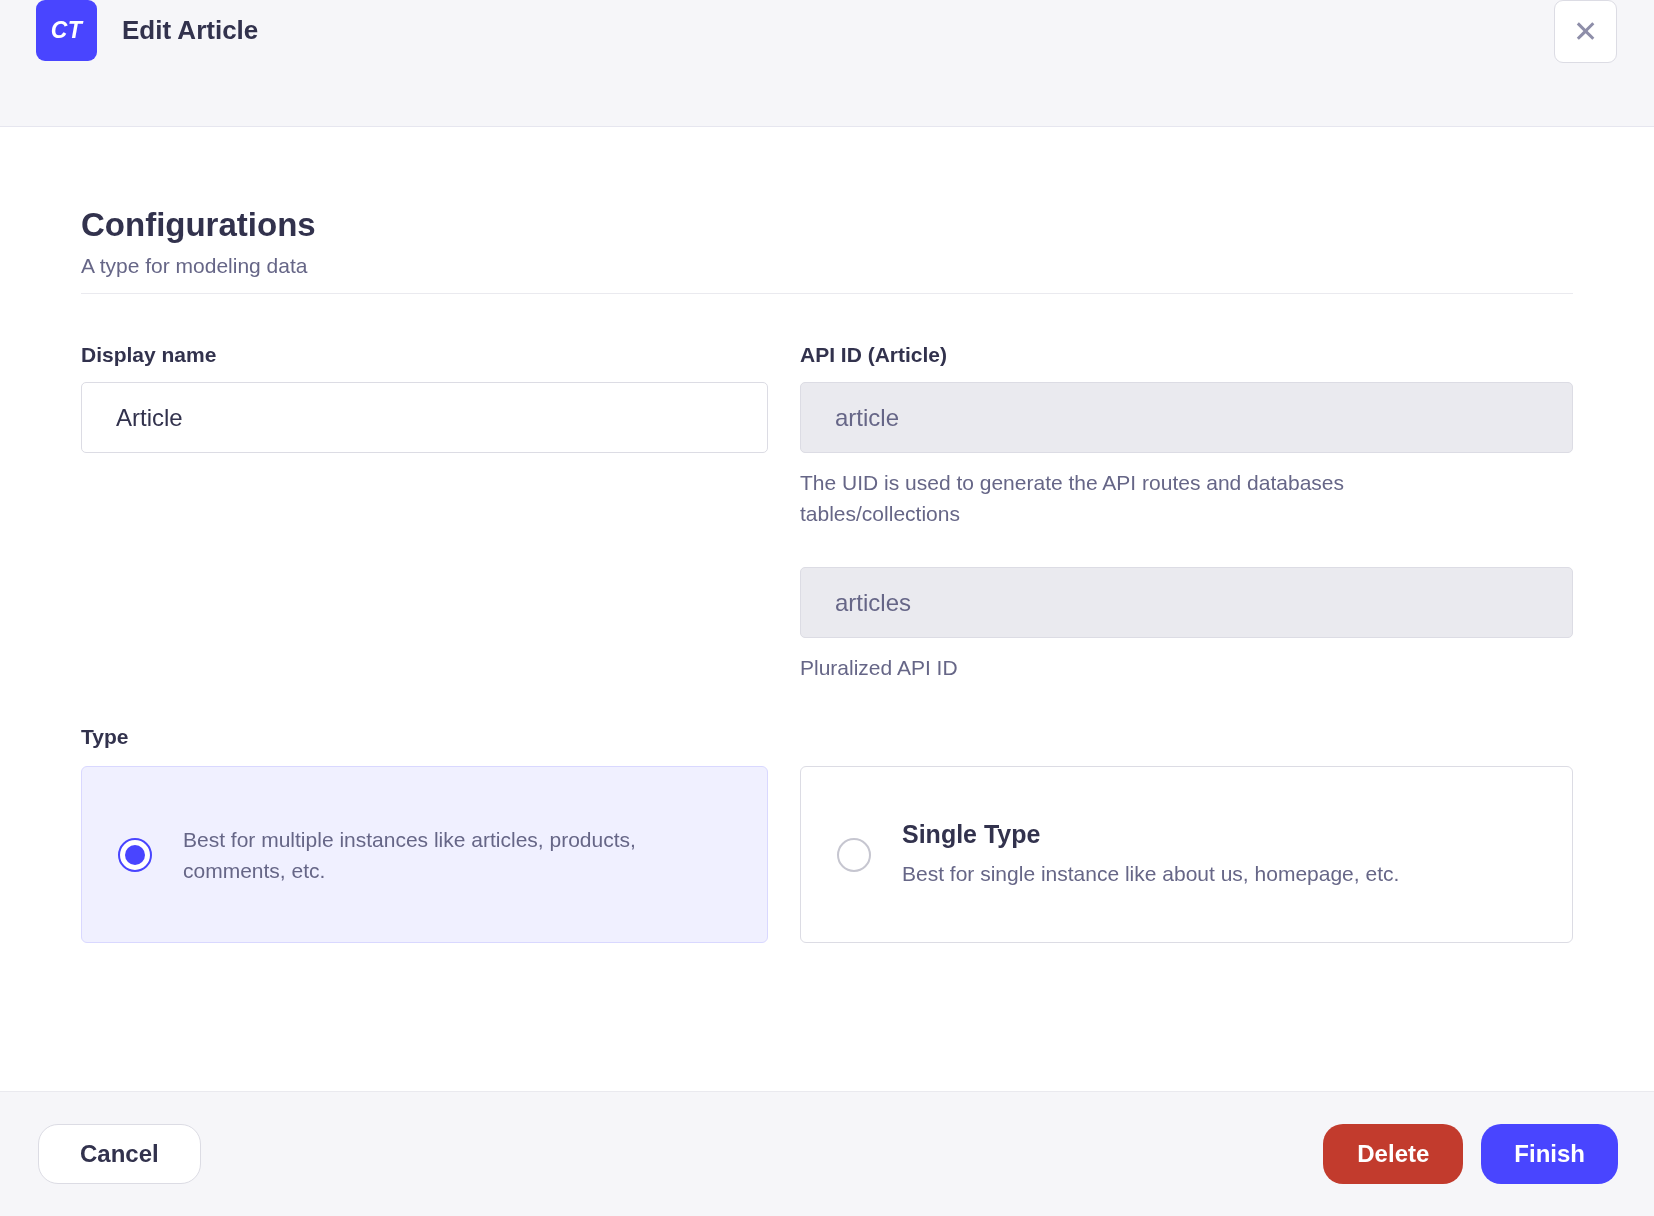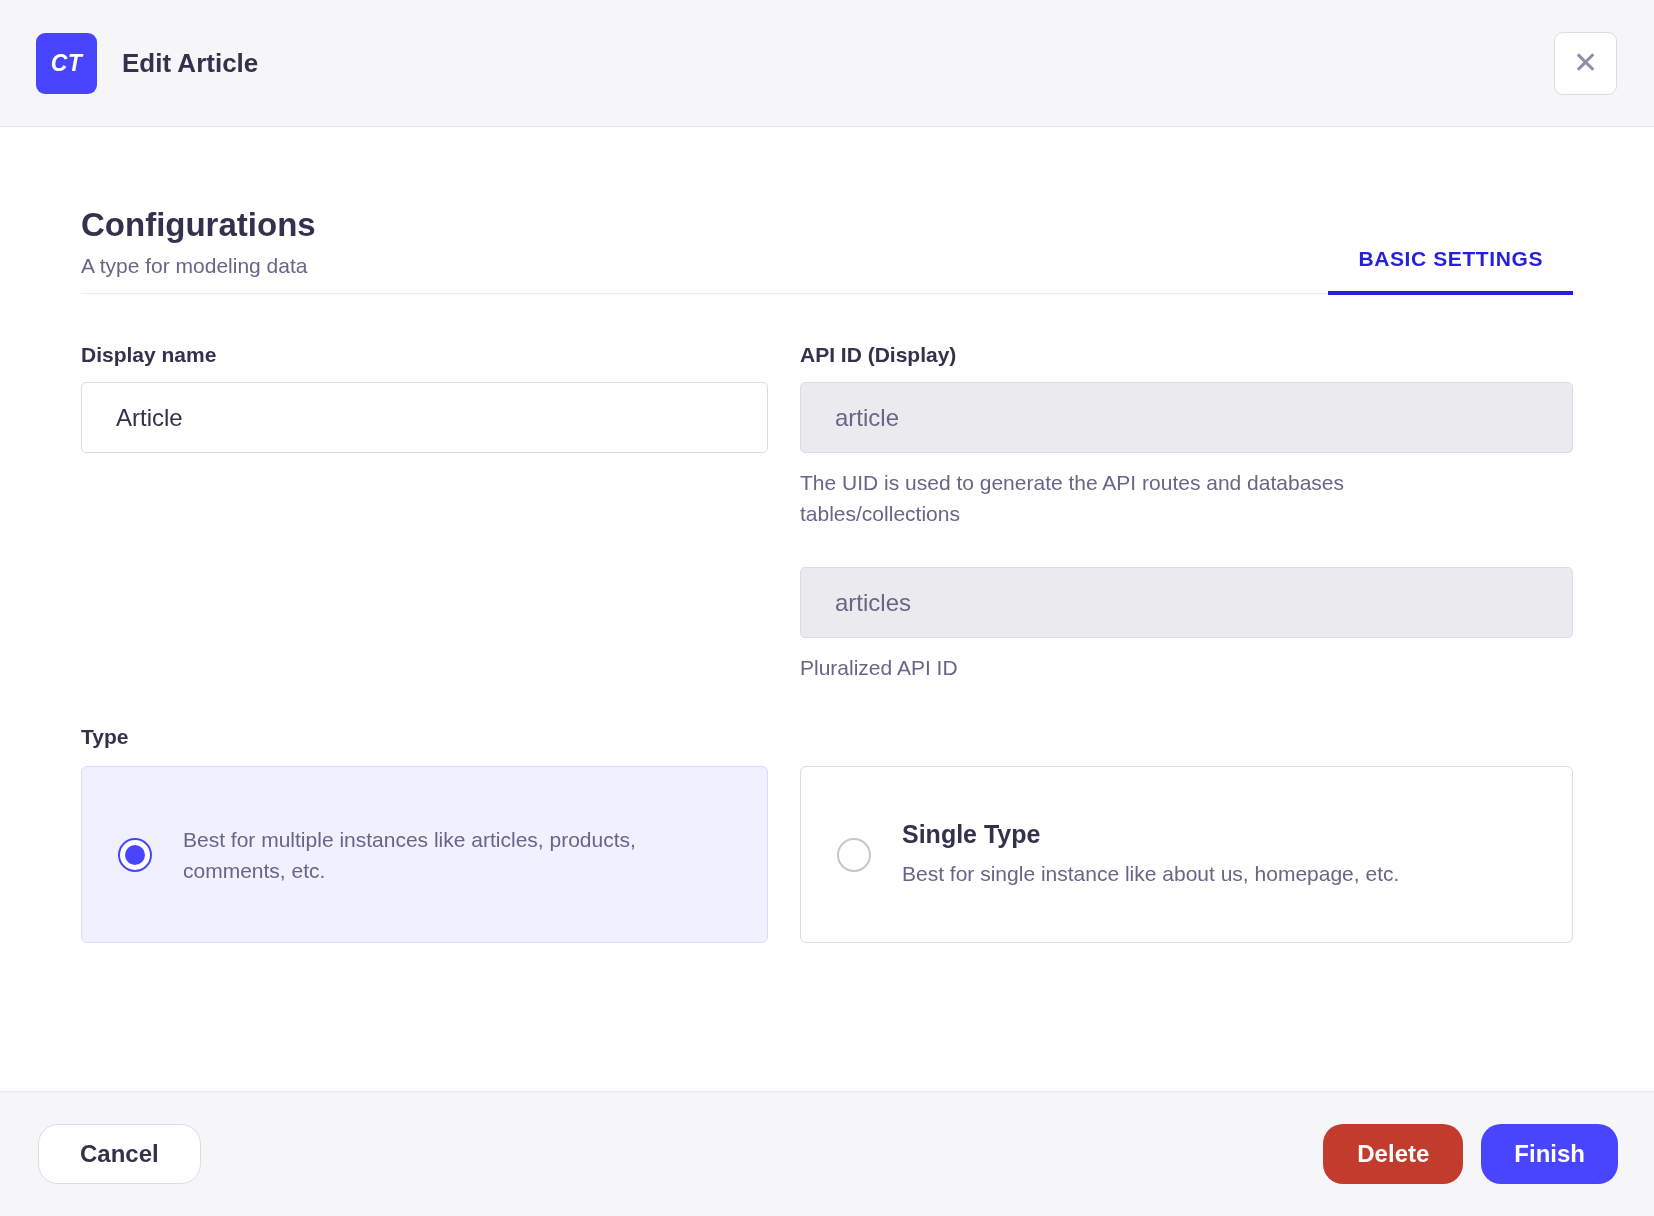--- a/index.html
+++ b/index.html
@@ -10,21 +10,21 @@
     color: #32324d;
   }
 
   
   .modal-header {
     height: 127px;
     background: #f6f6f9;
     border-bottom: 1px solid #e6e6ef;
     box-shadow: 0 1px 4px rgba(33,33,52,0.05);
     display: flex;
-    align-items: center;
+    align-items: flex-start;
     justify-content: space-between;
     padding: 0 37px 0 36px;
   }
   .header-left { display: flex; align-items: center; }
   .ct-badge {
     width: 61px; height: 61px;
     background: #4945ff;
     border-radius: 9px;
     color: #ffffff;
     font-weight: bold;
@@ -228,33 +228,32 @@
 </div>
 
 <div class="modal-body">
 
   <div class="intro-row">
     <div class="intro-text">
       <div class="page-title">Configurations</div>
       <div class="page-subtitle">A type for modeling data</div>
     </div>
     <div class="tabs">
-      <div class="tab active">BASIC SETTINGS</div>
     </div>
   </div>
 
   <div class="form-grid">
 
     <div class="col-left">
       <label class="field-label">Display name</label>
       <input class="text-input" type="text" value="Article" style="">
     </div>
 
     <div class="col-right">
-      <label class="field-label">API ID (Display)</label>
+      <label class="field-label">API ID (Article)</label>
       <input class="text-input" type="text" disabled="" value="article" style="">
       <div class="field-hint">The UID is used to generate the API routes and databases tables/collections</div>
     </div>
 
     <div class="col-right mt-38">
       <input class="text-input" type="text" disabled="" value="articles" style="">
       <div class="field-hint">Pluralized API ID</div>
     </div>
 
     <div class="type-label-row">

